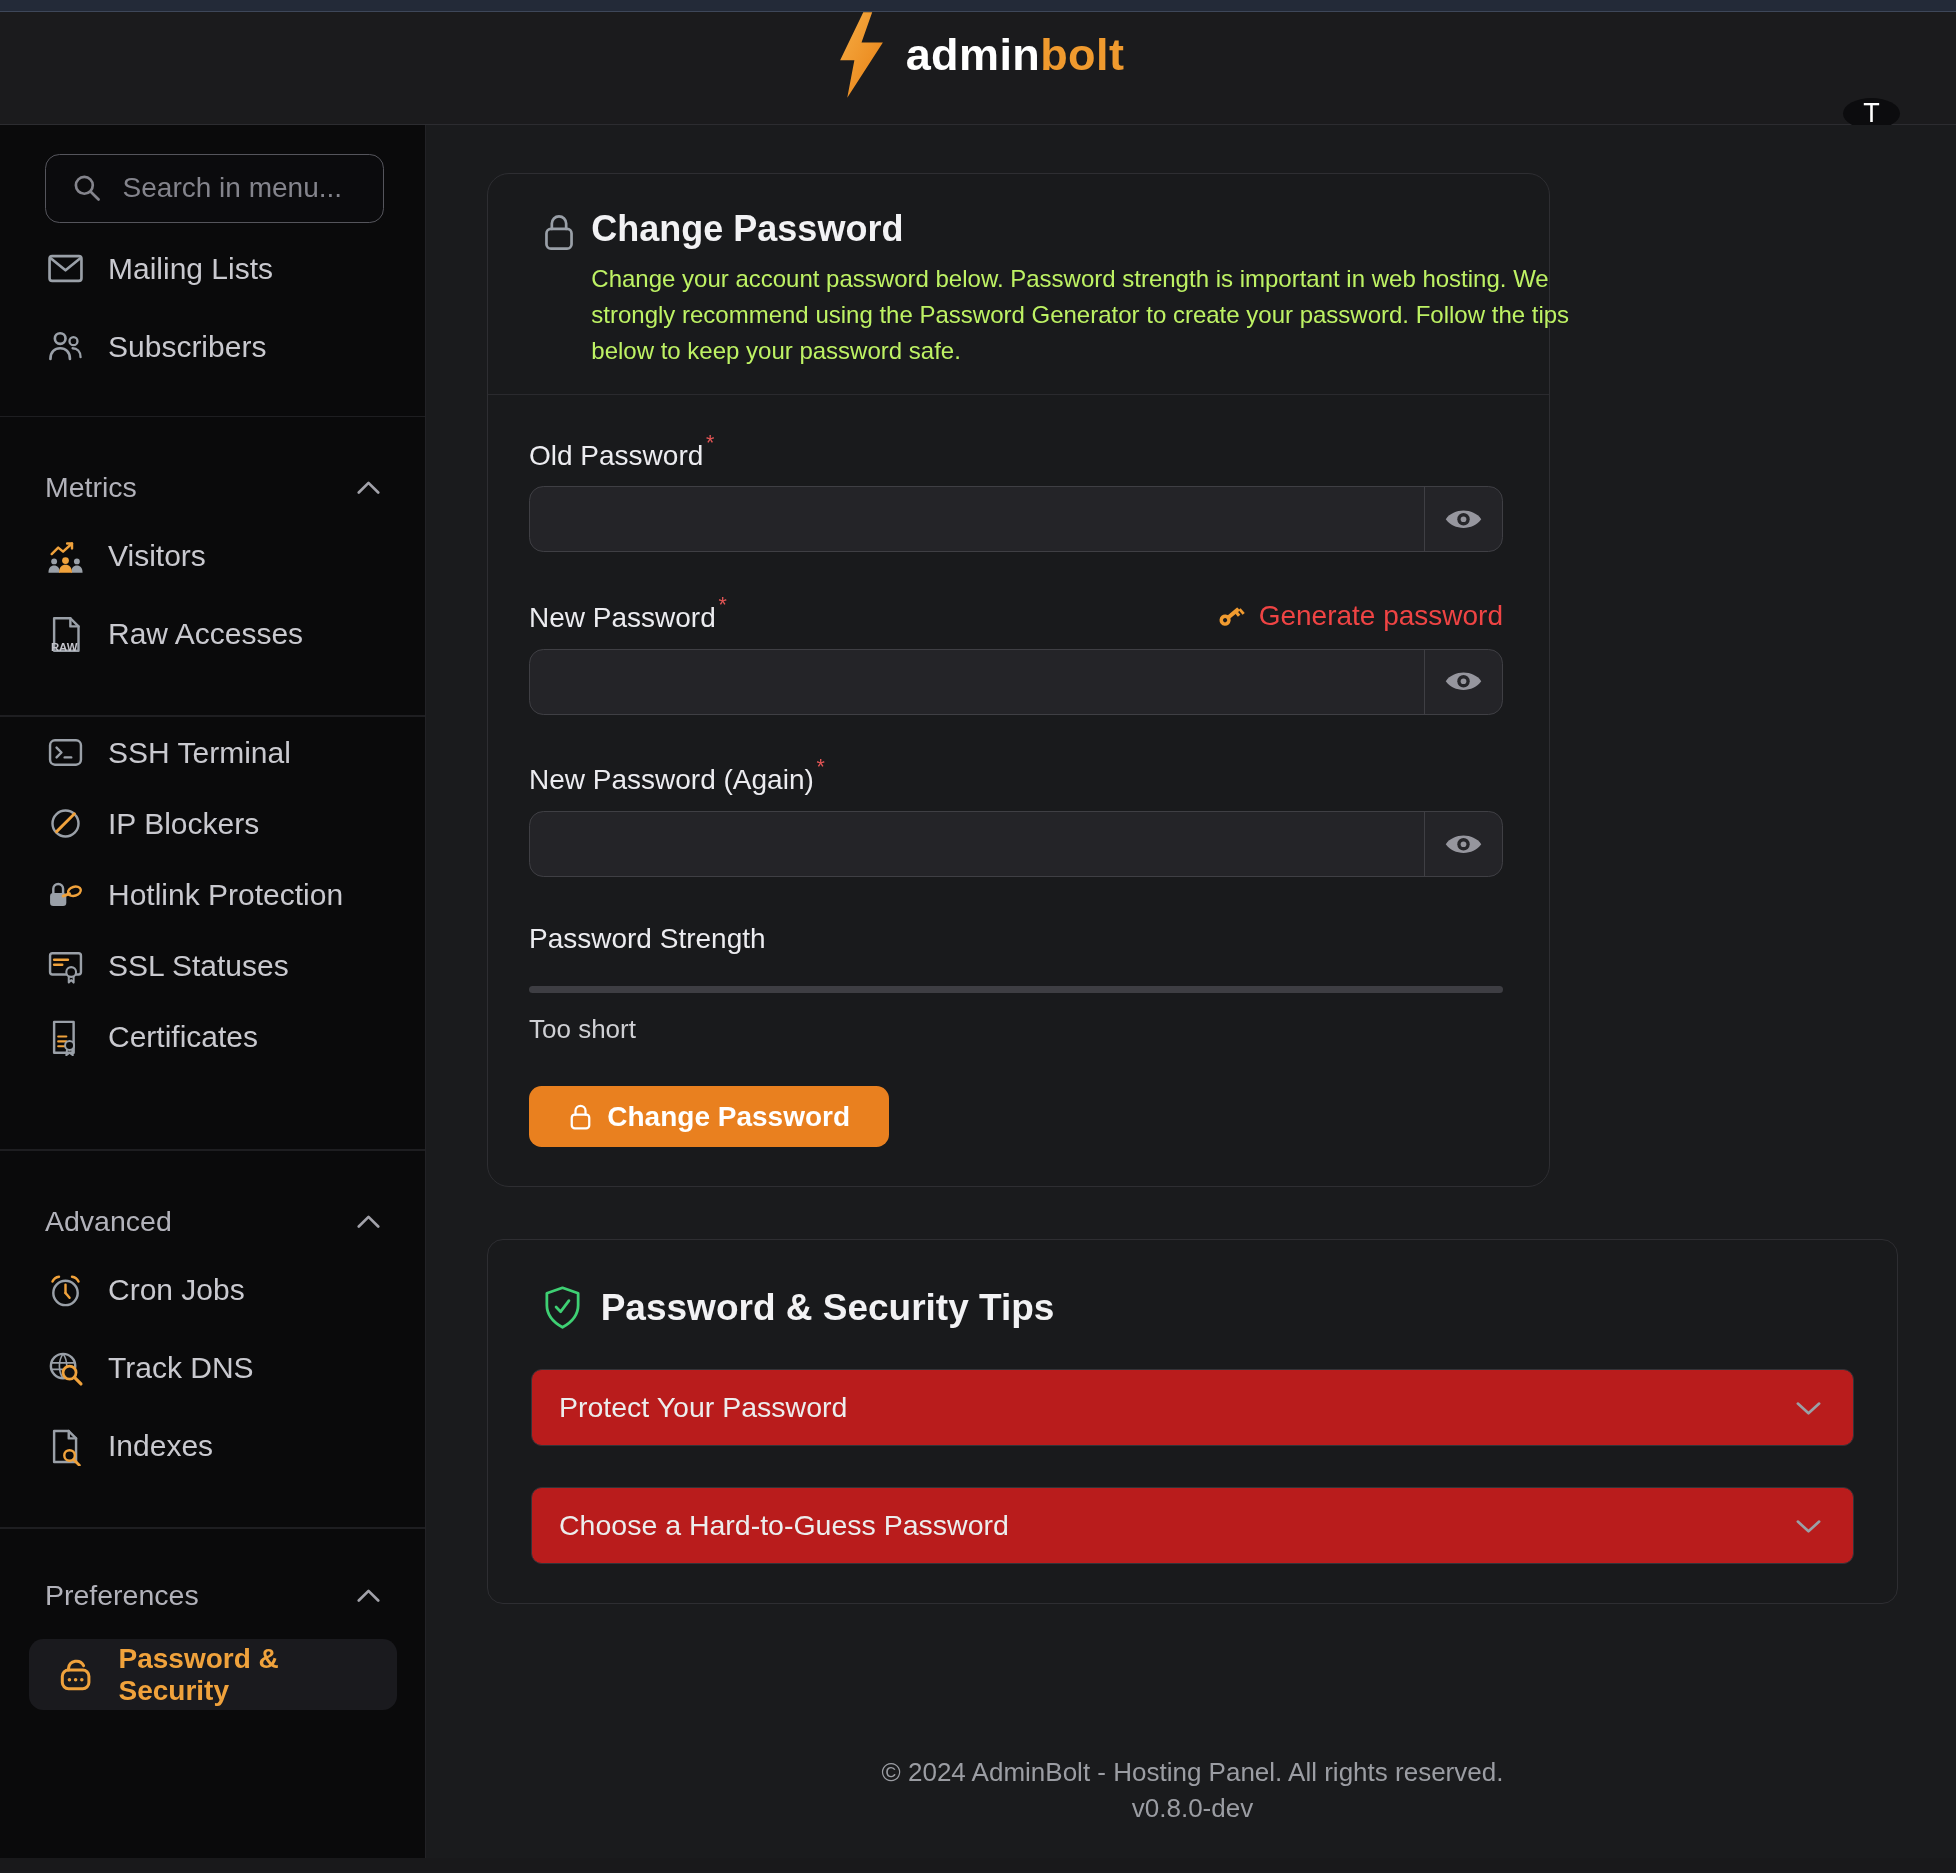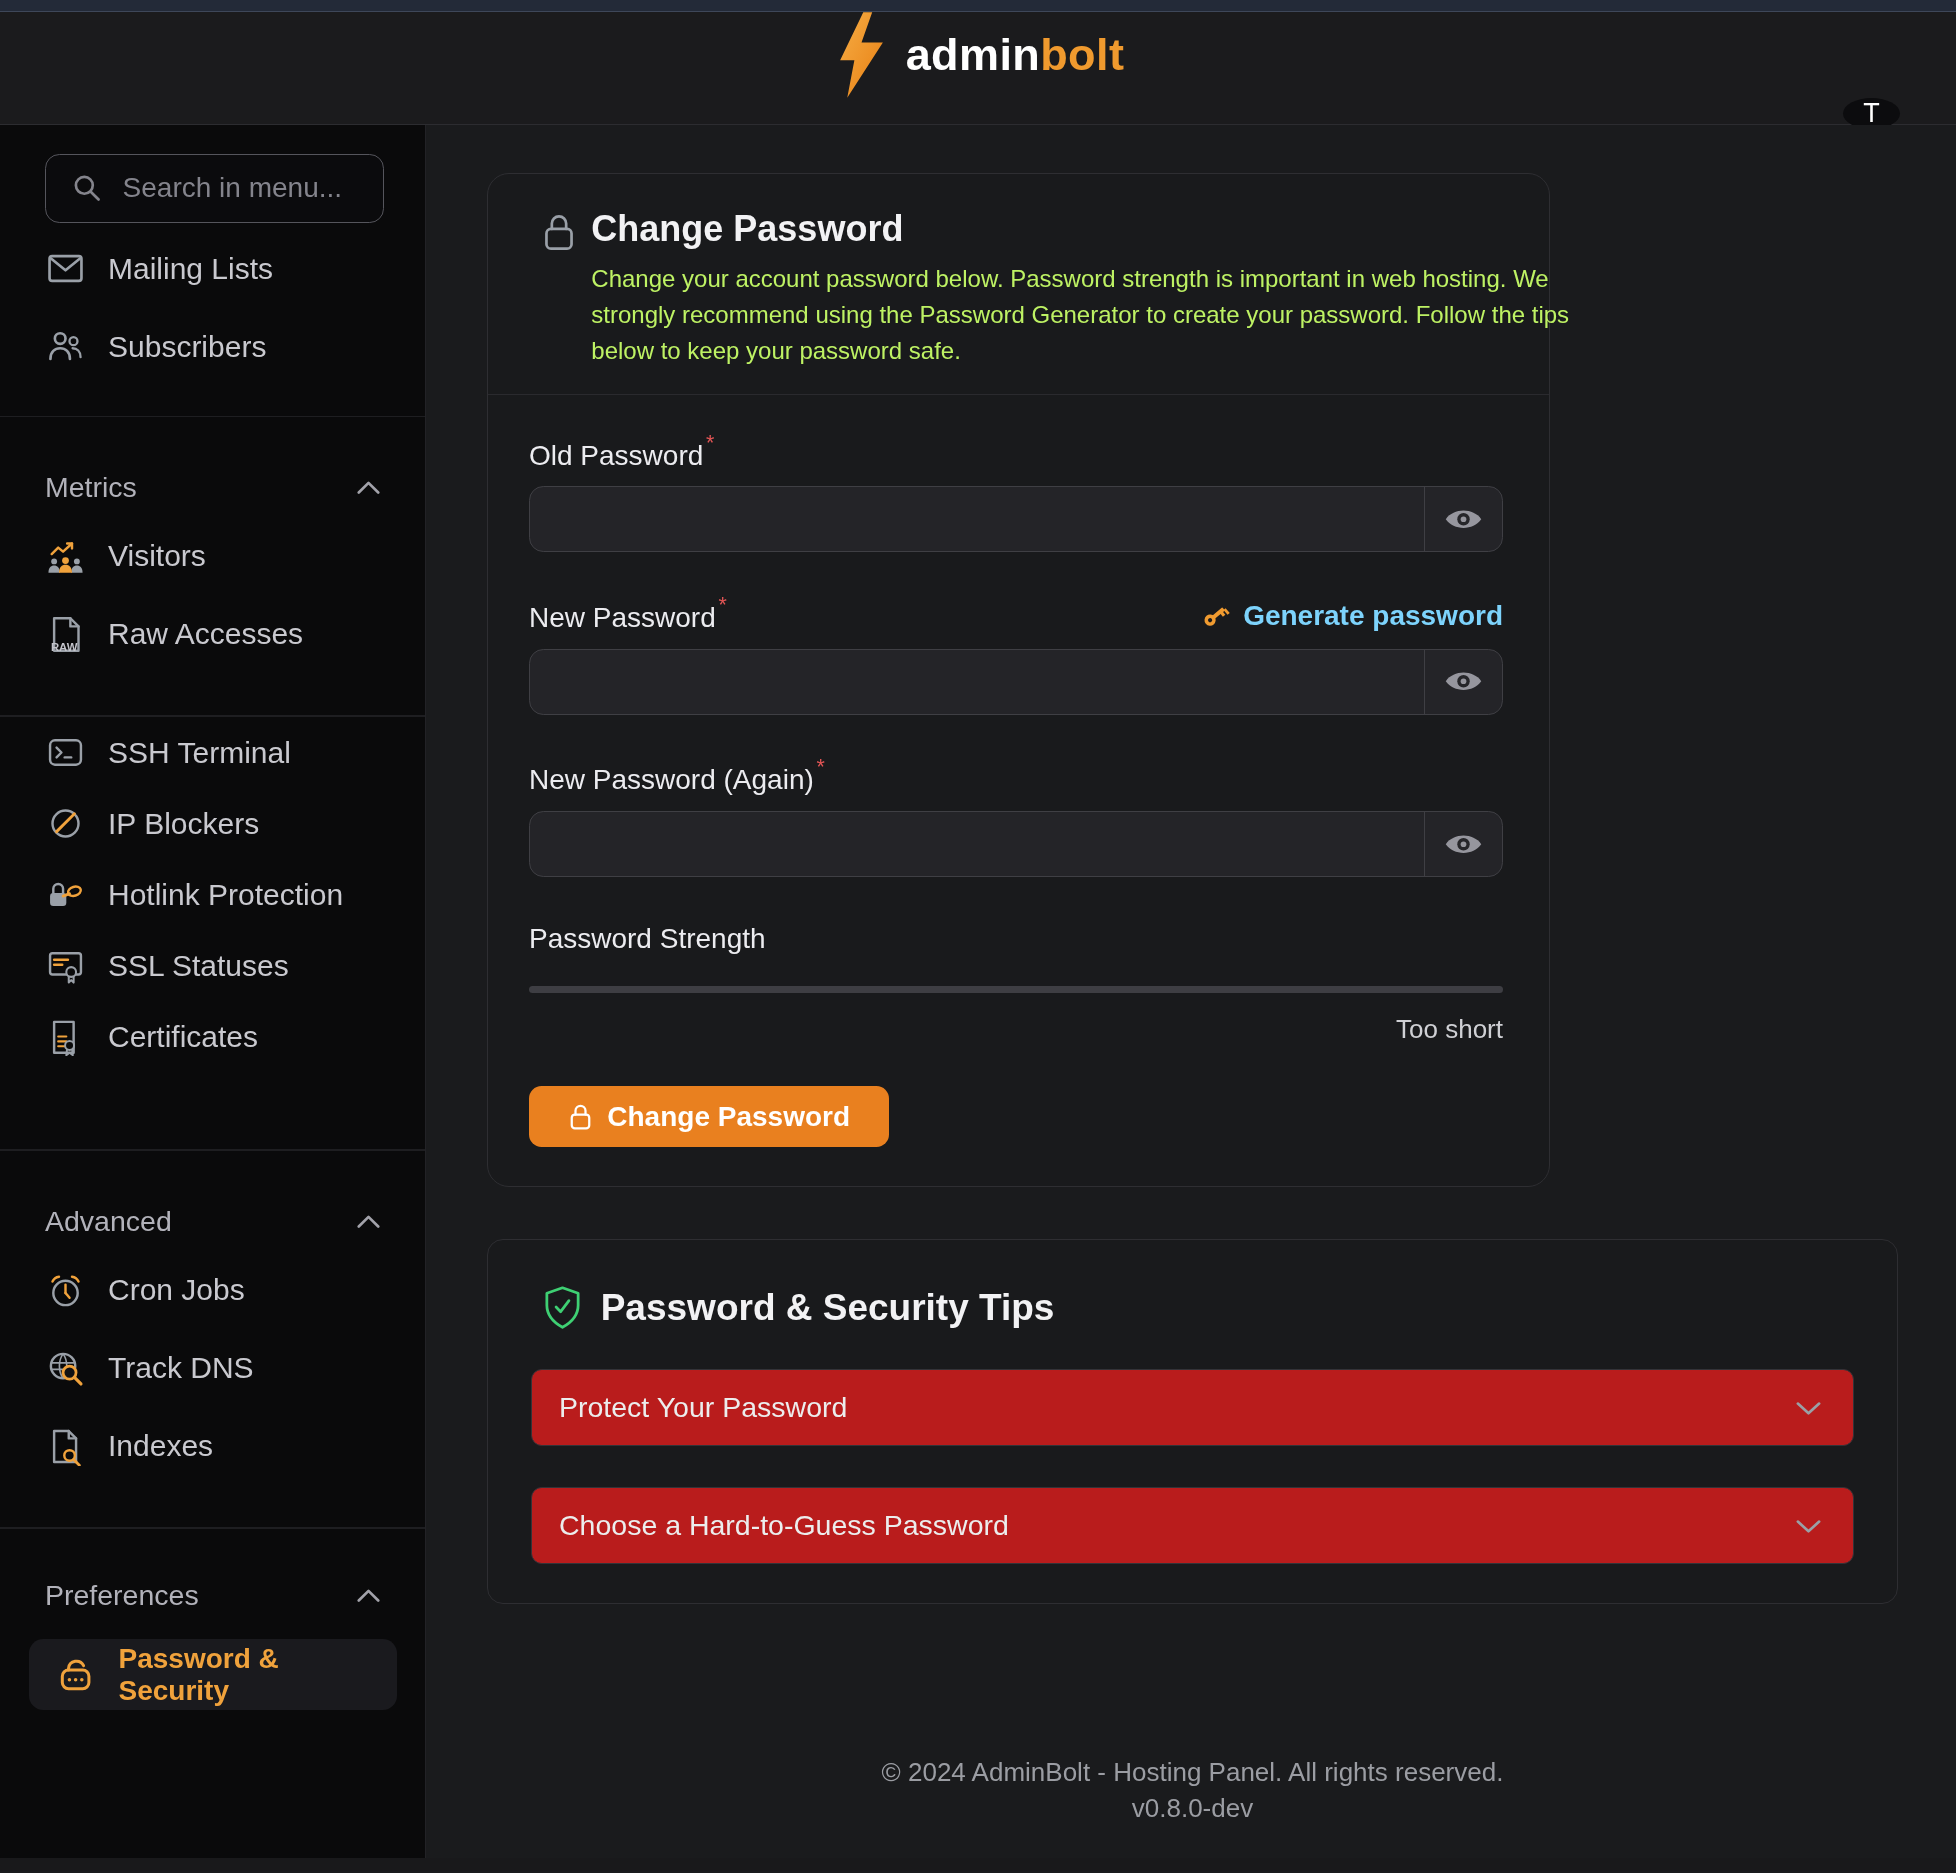--- a/index.html
+++ b/index.html
@@ -70,38 +70,38 @@
   .cp-head-text { padding-top:1.8px; }
   .cp-title { font-size:36px; font-weight:700; color:#f2f2f4; line-height:43px; margin-bottom:10.7px; }
   .cp-desc { font-size:24px; line-height:36px; color:#bef264; width:1043px; }
   .hdiv { height:0.9px; background:#2a2a2e; }
 
   .form { padding:41px 46px 39px 41px; }
   .label-row { display:flex; align-items:center; height:36px; margin-bottom:14.3px; }
   .label-row.split { justify-content:space-between; }
   .f-label { font-size:28px; color:#ececf0; }
   .req { color:#e25555; font-size:21.4px; vertical-align:super; position:relative; top:-5.3px; margin-left:2.7px; }
-  .gen-link { display:flex; align-items:center; gap:12.5px; color:#7dd3fc;
-    font-size:28px; font-weight:700; cursor:pointer; }
+  .gen-link { display:flex; align-items:center; gap:12.5px; color:#ef4444;
+    font-size:28px; font-weight:400; cursor:pointer; }
   .igroup {
     display:flex; height:66px; background:#242428; border:1.8px solid #3f3f44;
     border-radius:14.3px; margin-bottom:46px; overflow:hidden;
   }
   .igroup input {
     flex:1; background:transparent; border:none; outline:none;
     font-family:inherit; font-size:28px; color:#ececf0; padding:0 25px;
   }
   .eye-btn {
     width:78px; border:none; border-left:1.8px solid #3f3f44; background:transparent;
     display:flex; align-items:center; justify-content:center; cursor:pointer;
   }
   .strength-label { font-size:28px; color:#ececf0; height:36px; margin:9px 0 27px; }
   .strength-bar { height:7.1px; border-radius:3.6px; background:#3e3e43; margin-bottom:21.4px; overflow:hidden; }
   .strength-fill { height:100%; width:0%; background:#e25555; }
-  .strength-status { font-size:26px; color:#cfd0d4; height:36px;text-align:right; }
+  .strength-status { font-size:26px; color:#cfd0d4; height:36px; }
   .submit-btn {
     margin-top:36px; height:61px; padding:0 39px; border:none; border-radius:12.5px;
     background:#e9801f; color:#ffffff; font-family:inherit; font-size:28px; font-weight:700;
     display:inline-flex; align-items:center; gap:14.3px; cursor:pointer;
   }
 
   .card-tips { width:1411px; margin-top:52px; padding:43px 43px 39px; }
   .tips-head { display:flex; align-items:center; gap:18px; padding-left:10.7px; height:50px; }
   .tips-title { font-size:37px; font-weight:700; color:#f2f2f4; }
   .acc {

